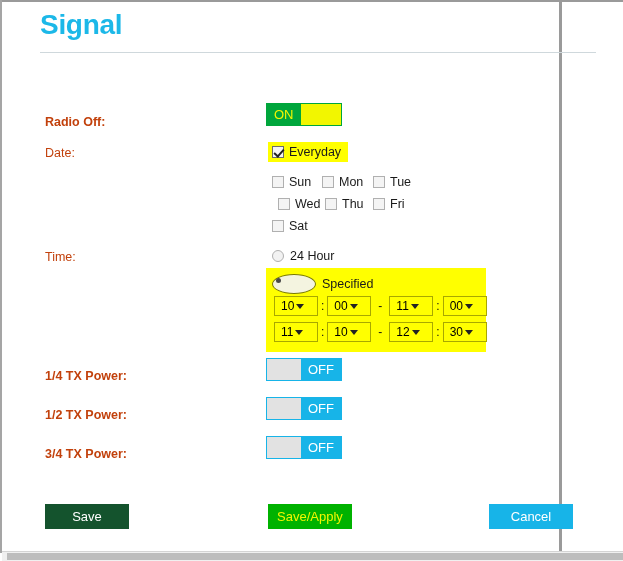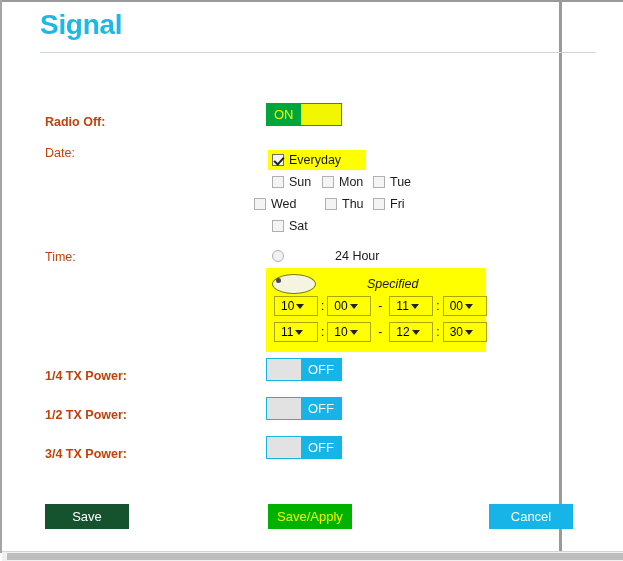--- a/index.html
+++ b/index.html
@@ -140,21 +140,20 @@
     transform: rotate(42deg);
   }
 
   .radio-item {
     position: absolute;
     display: flex;
     align-items: center;
     font-size: 12.5px;
     color: #1a1a1a;
     white-space: nowrap;
-    gap: 45px;
   }
   .radio-dot {
     width: 12px; height: 12px;
     box-sizing: border-box;
     border: 1px solid #b0b0b0;
     background: #f2f2f2;
     border-radius: 50%;
     display: inline-block;
     margin-right: 6px;
     position: relative;
@@ -247,39 +246,39 @@
   <div class="title-rule"></div>
 
   <div class="row-label bold" style="top:115px;">Radio Off:</div>
   <div class="toggle on" style="left:266px; top:103px;">
     <span class="t-text">ON</span>
     <span class="t-knob"></span>
   </div>
 
   <div class="row-label" style="top:146px;">Date:</div>
 
-  <div class="chk-item hl-yellow" style="left:268px; top:142px; padding:3px 25px 3px 4px;margin-top:8px;">
+  <div class="chk-item hl-yellow" style="left:268px; top:142px; padding:3px 7px 3px 4px;">
     <span class="chk-box checked"></span>
     <span>Everyday</span>
   </div>
 
   <div class="chk-item" style="left:272px; top:175px;">
     <span class="chk-box"></span>
     <span>Sun</span>
   </div>
   <div class="chk-item" style="left:322px; top:175px;">
     <span class="chk-box"></span>
     <span>Mon</span>
   </div>
   <div class="chk-item" style="left:373px; top:175px;">
     <span class="chk-box"></span>
     <span>Tue</span>
   </div>
 
-  <div class="chk-item" style="left:254px; top:197px;align-items:center;">
+  <div class="chk-item" style="left:278px; top:197px;align-items:center;">
     <span class="chk-box"></span>
     <span>Wed</span>
   </div>
   <div class="chk-item" style="left:325px; top:197px;">
     <span class="chk-box"></span>
     <span>Thu</span>
   </div>
   <div class="chk-item" style="left:373px; top:197px;">
     <span class="chk-box"></span>
     <span>Fri</span>
@@ -291,21 +290,21 @@
   </div>
 
   <div class="row-label" style="top:250px;">Time:</div>
 
   <div class="radio-item" style="left:272px; top:249px;">
     <span class="radio-dot"></span>
     <span>24 Hour</span>
   </div>
 
   <div id="time-block">
-    <div class="radio-item" style="left:6px; top:6px;font-style:italic;">
+    <div class="radio-item" style="left:6px; top:6px;">
       <span class="radio-dot sel"></span>
       <span>Specified</span>
     </div>
 
     <div class="time-row" style="top:28px;">
       <div class="sel">
         <span>10</span>
         <span class="caret"></span>
       </div>
       <span class="sep-colon">:</span>

